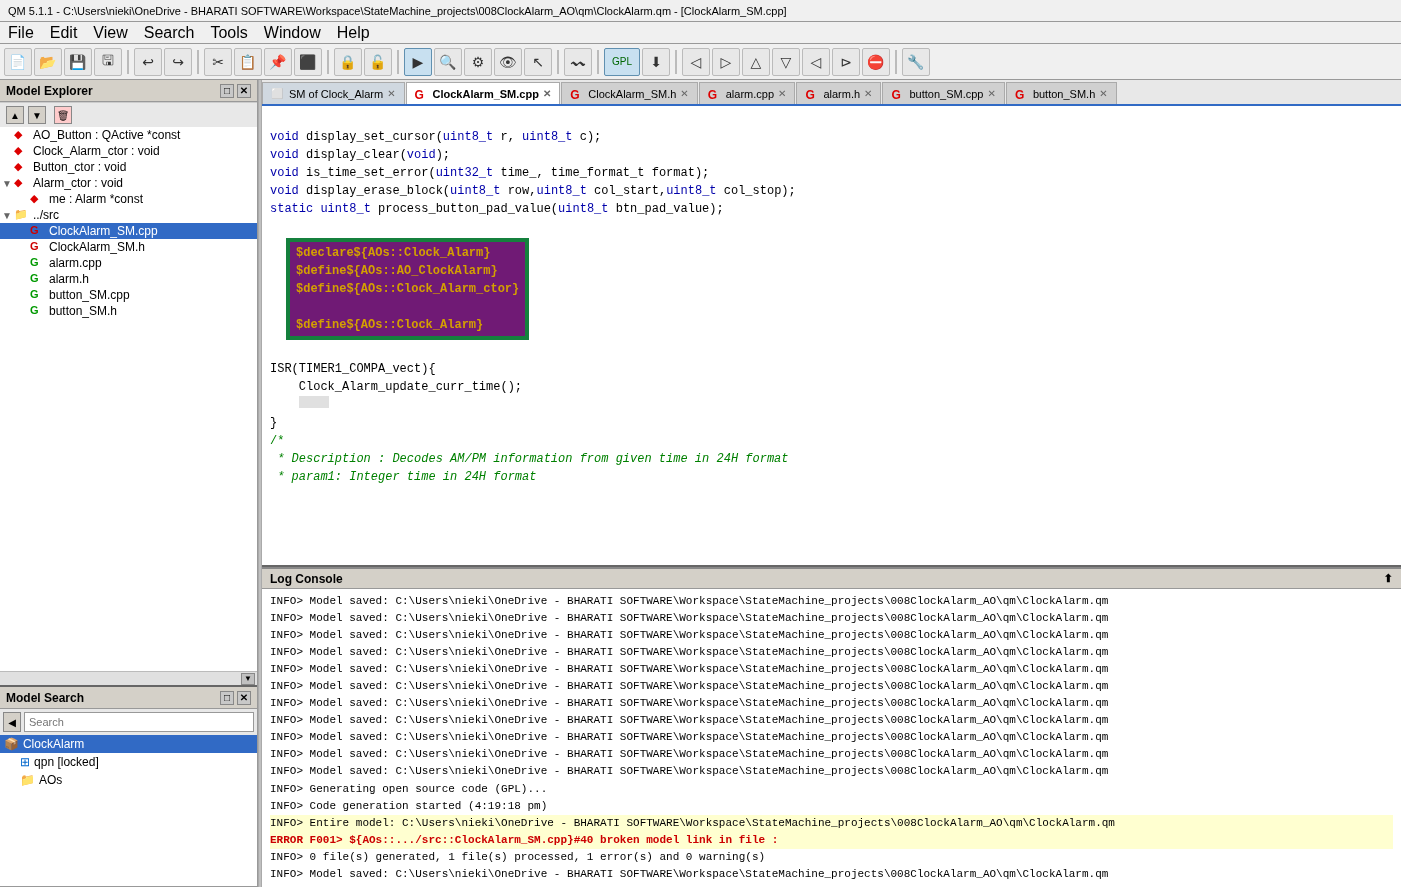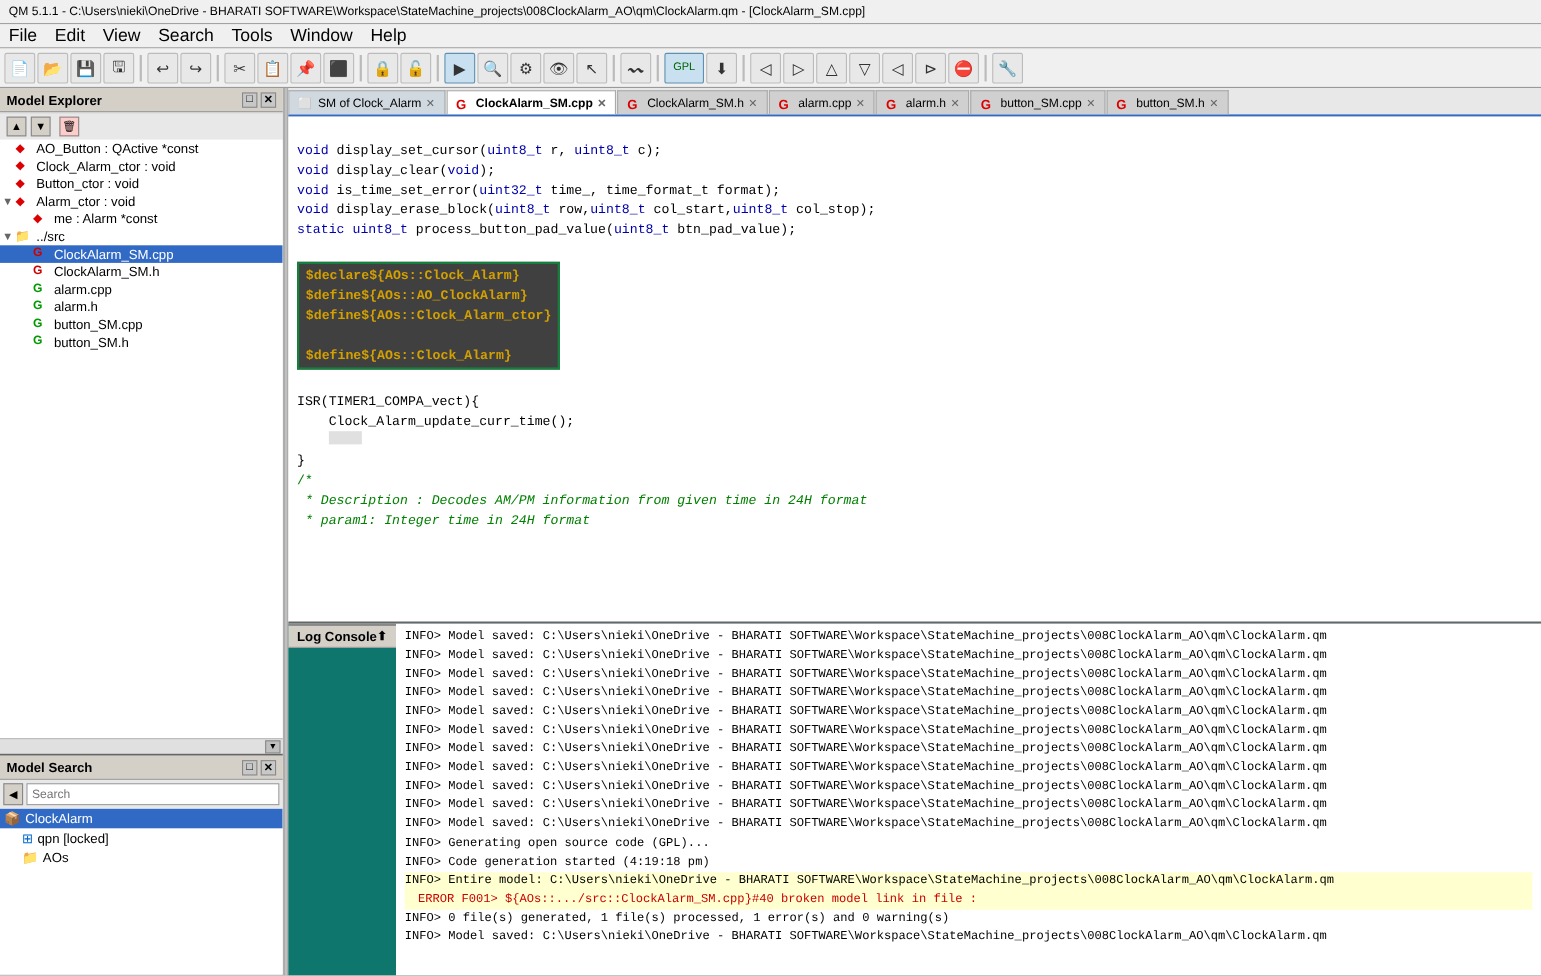--- a/index.html
+++ b/index.html
@@ -62,25 +62,25 @@
     .tab.active { background: white; border-bottom-color: white; font-weight: bold; }
     .tab-close { margin-left: 4px; font-size: 10px; cursor: pointer; color: #666; }
     .tab-icon { width: 14px; height: 12px; margin-right: 4px; font-size: 10px; }
     .tab-icon-g { color: #d00; font-weight: bold; font-size: 12px; }
     .tab-icon-sm { color: #666; }
 
     
     #code-editor { flex: 1; background: white; overflow: auto; padding: 4px 8px; font-family: 'Courier New', monospace; font-size: 12px; line-height: 1.5; white-space: pre; color: #000; border-bottom: 2px solid #666; }
 
     
-    #log-console { height: 320px; display: flex; background: #0f766e; }
+    #log-console { height: 320px; display: flex; flex-direction: column; background: #c2410c; }
     .log-header { background: #d4d0c8; height: 22px; display: flex; align-items: center; justify-content: space-between; padding: 0 8px; font-size: 12px; font-weight: bold; border-top: 2px solid #888; border-bottom: 1px solid #999; }
     .log-content { flex: 1; overflow: auto; padding: 4px 8px; font-family: 'Courier New', monospace; font-size: 11px; line-height: 1.55; background: white; }
     .log-line { color: #000; white-space: nowrap; }
-    .log-error { color: #cc0000; background: #ffffd0; font-weight: normal; padding-left: 12px; }
+    .log-error { color: #cc0000; background: #ffffd0; font-weight: bold; }
     .log-info { color: #000; }
 
     
     ::-webkit-scrollbar { width: 14px; height: 14px; }
     ::-webkit-scrollbar-track { background: #e0e0e0; }
     ::-webkit-scrollbar-thumb { background: #b0b0b0; border: 1px solid #888; }
     ::-webkit-scrollbar-button { background: #d4d0c8; border: 1px solid #888; width: 14px; height: 14px; }
 
     .splitter-h { width: 4px; background: #c0c0c0; cursor: col-resize; border-left: 1px solid #aaa; border-right: 1px solid #aaa; }
     .tab-sm { background: #d0d8e0; }
@@ -310,21 +310,21 @@
         </div>
       </div>
 
       <div id="code-editor">
 <span><span style="color:#0000aa;">void</span> display_set_cursor(<span style="color:#0000aa;">uint8_t</span> r, <span style="color:#0000aa;">uint8_t</span> c);</span>
 <span><span style="color:#0000aa;">void</span> display_clear(<span style="color:#0000aa;">void</span>);</span>
 <span><span style="color:#0000aa;">void</span> is_time_set_error(<span style="color:#0000aa;">uint32_t</span> time_, time_format_t format);</span>
 <span><span style="color:#0000aa;">void</span> display_erase_block(<span style="color:#0000aa;">uint8_t</span> row,<span style="color:#0000aa;">uint8_t</span> col_start,<span style="color:#0000aa;">uint8_t</span> col_stop);</span>
 <span><span style="color:#0000aa;">static</span> <span style="color:#0000aa;">uint8_t</span> process_button_pad_value(<span style="color:#0000aa;">uint8_t</span> btn_pad_value);</span>
 <span> </span>
-<span style="display:inline-block;border:2px solid #15803d;background:#404040;padding:2px 6px;margin:2px 0;"><span style="color:#d4a000;font-weight:bold;">$declare${AOs::Clock_Alarm}</span>
+<span style="display:inline-block;border:4px solid #15803d;background:#701a75;padding:2px 6px;margin:2px 16px;"><span style="color:#d4a000;font-weight:bold;">$declare${AOs::Clock_Alarm}</span>
 <span style="color:#d4a000;font-weight:bold;">$define${AOs::AO_ClockAlarm}</span>
 <span style="color:#d4a000;font-weight:bold;">$define${AOs::Clock_Alarm_ctor}</span>
 <span> </span>
 <span style="color:#d4a000;font-weight:bold;">$define${AOs::Clock_Alarm}</span></span>
 <span> </span>
 <span>ISR(TIMER1_COMPA_vect){</span>
 <span>    Clock_Alarm_update_curr_time();</span>
 <span>    <span style="display:inline-block;width:30px;height:12px;background:#e0e0e0;"></span></span>
 <span>}</span>
 <span><span style="color:#008000;">/*</span></span>

